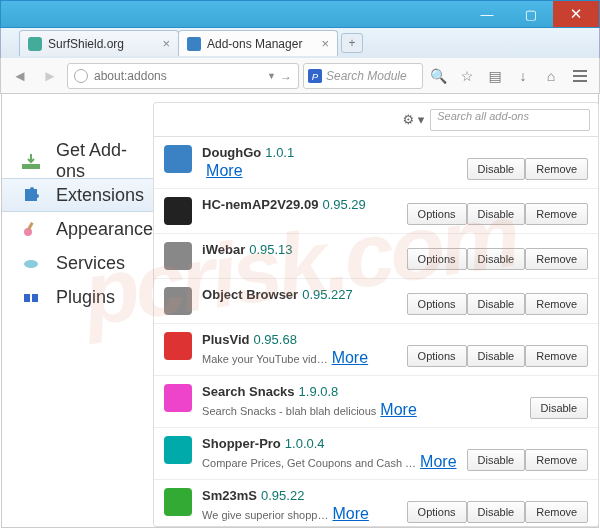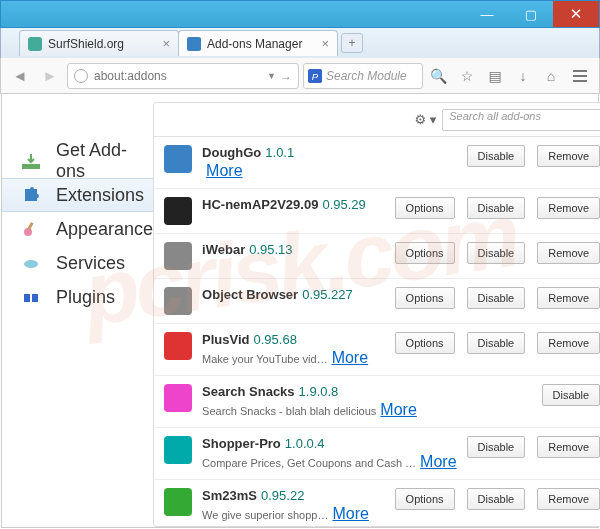--- a/index.html
+++ b/index.html
@@ -37,21 +37,21 @@
 .gear{color:#666;font-size:13px}
 .main-search{width:160px;height:22px;border:1px solid #ccc;border-radius:2px;font-size:11px;color:#999;font-style:italic;padding:0 6px;display:flex;align-items:flex-start}
 .addon-list{flex:1;overflow:hidden}
 .addon{display:flex;padding:8px 10px;border-bottom:1px solid #eee;gap:10px}
 .addon-ico{width:28px;height:28px;flex-shrink:0;border-radius:4px}
 .addon-body{flex:1;min-width:0}
 .addon-title{font-size:13px;font-weight:bold;color:#333}
 .addon-ver{font-weight:normal;color:#0f766e;margin-left:4px}
 .addon-desc{font-size:11px;color:#666;margin-top:2px;white-space:nowrap;overflow:hidden;text-overflow:ellipsis}
 .more{color:#0066cc;text-decoration:underline;font-size:16px;margin-left:4px}
-.addon-btns{display:flex;gap:12px;align-items:flex-start;flex-shrink:0}
+.addon-btns{display:flex;gap:0;align-items:flex-end;flex-shrink:0}
 .abtn{height:22px;padding:0 10px;font-size:11px;background:linear-gradient(#fdfdfd,#eee);border:1px solid #bbb;border-radius:2px;color:#333;display:flex;align-items:center;cursor:pointer;min-width:54px;justify-content:center}
 .wm{position:absolute;top:50%;left:50%;transform:translate(-50%,-50%) rotate(-8deg);font-size:90px;font-weight:bold;color:rgba(230,150,120,0.15);pointer-events:none;font-style:italic;letter-spacing:-4px;z-index:5}
 </style>
 </head>
 <body>
 
 <div class="titlebar">
   <div class="titlebar-spacer"></div>
   <div class="win-btn win-min">—</div>
   <div class="win-btn win-max">▢</div>

